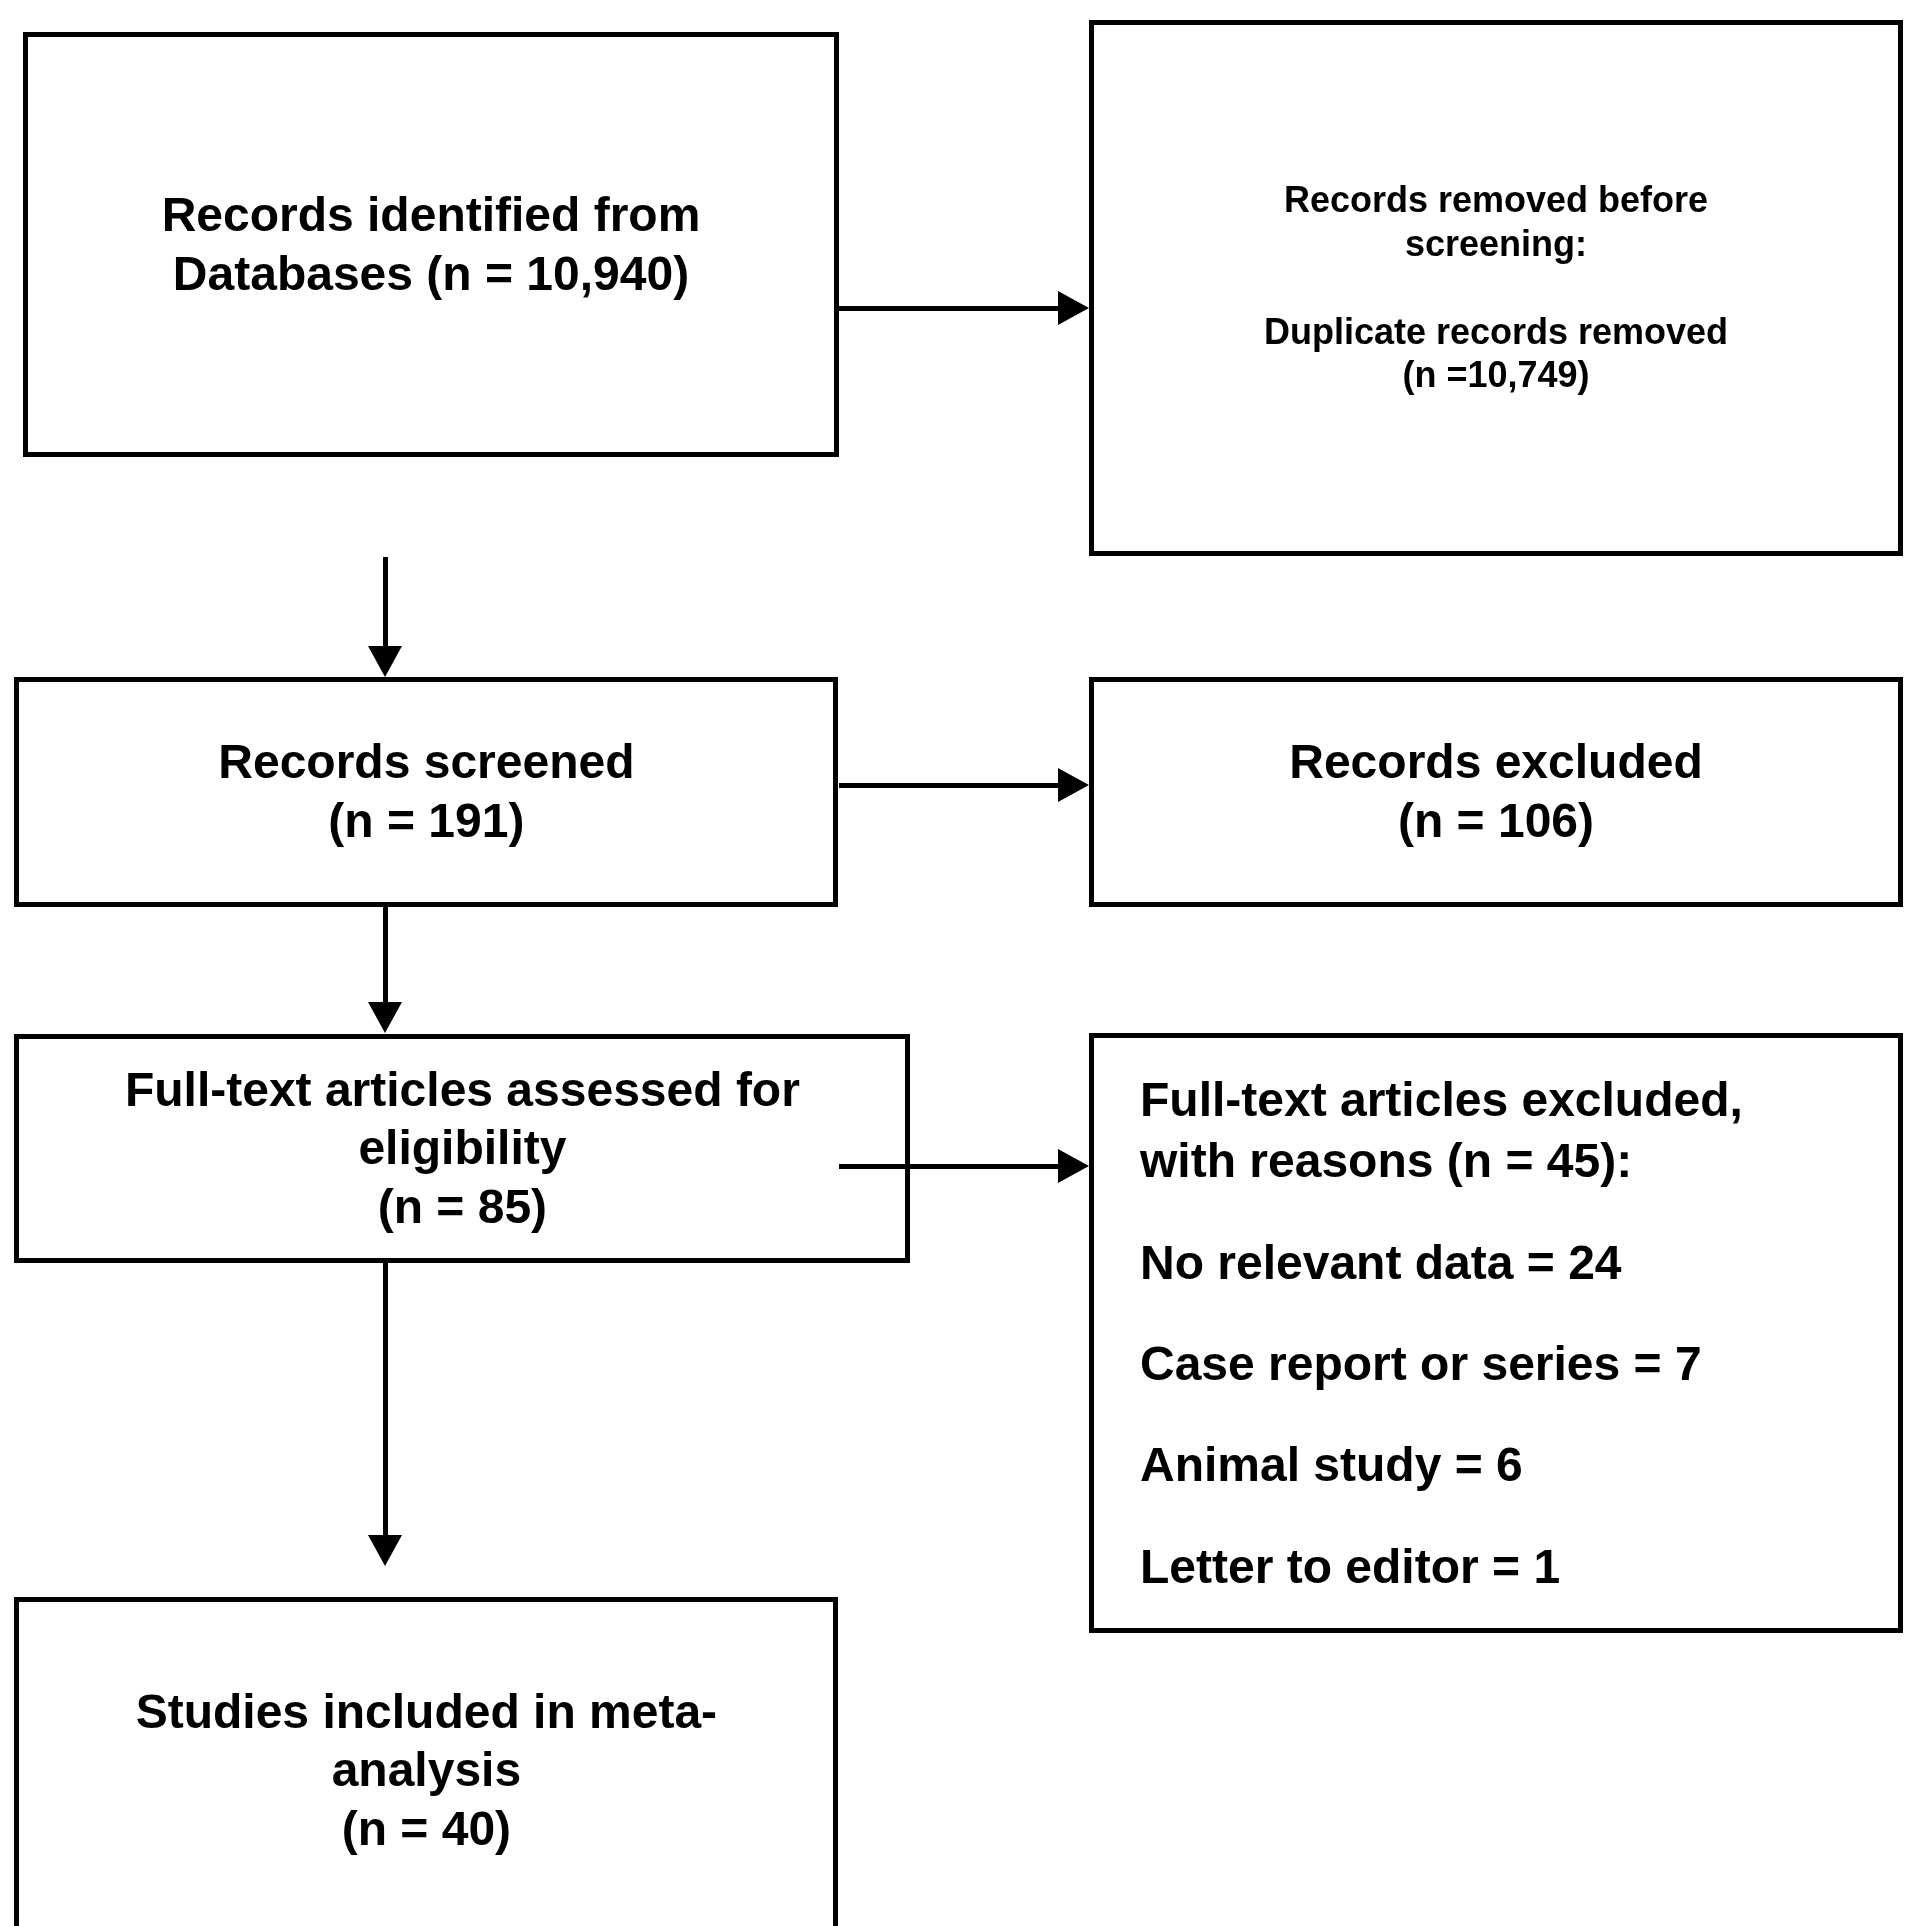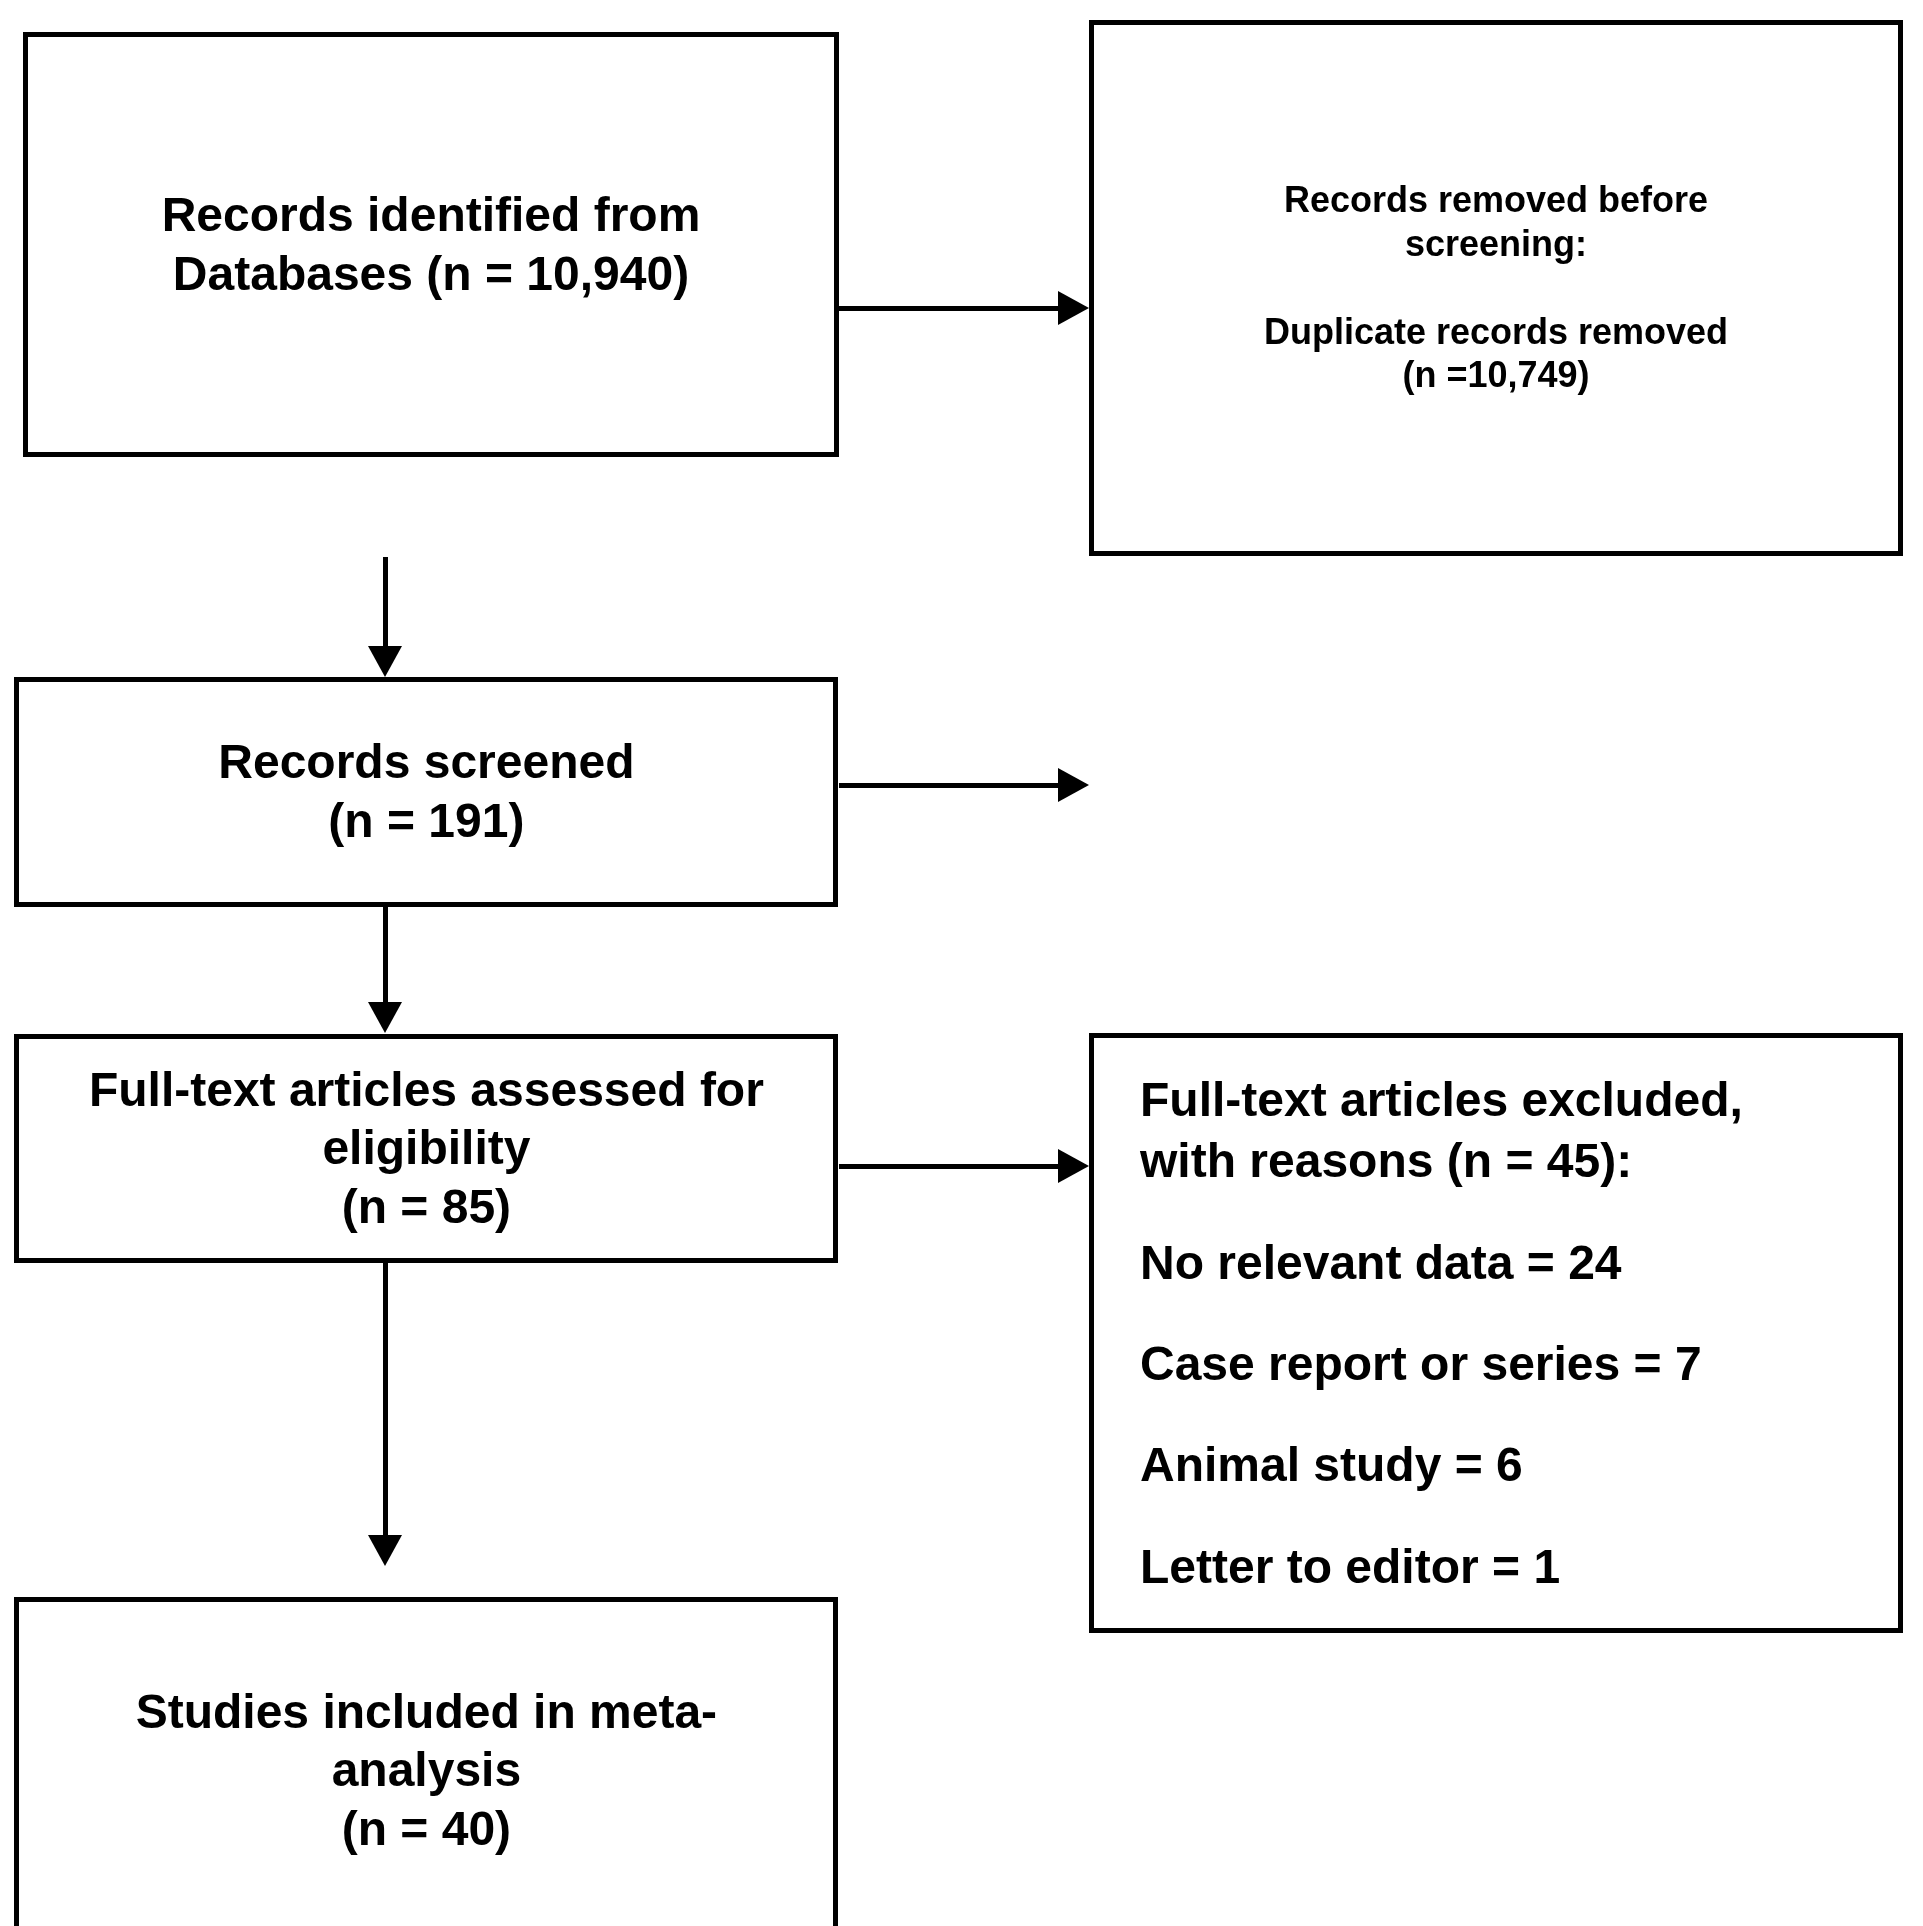--- a/index.html
+++ b/index.html
@@ -30,21 +30,21 @@
     line-height: 1.22;
     white-space: pre-line;
   }
   .centered .box-text { text-align: center; }
 
   
   #box-identified      { left: 23px;   top: 32px;   width: 816px; height: 425px; }
   #box-removed         { left: 1089px; top: 19.6px;   width: 814px; height: 536px; }
   #box-screened        { left: 14.4px;   top: 677px; width: 824px; height: 230px; }
   #box-excluded        { left: 1089px; top: 677px; width: 814px; height: 230px; }
-  #box-fulltext        { left: 14.4px;   top: 1034px; width: 824px; height: 229px; }
+  #box-fulltext        { left: 14.4px;   top: 1034px; width: 896px; height: 229px; }
   #box-fulltext-excl   { left: 1089px; top: 1033px; width: 814px; height: 600px; }
   #box-included        { left: 14.4px;   top: 1597px; width: 824px; height: 347px; }
 
   #box-identified .box-text    { font-size: 48px; padding: 0 59px; }
   #box-removed .box-text       { font-size: 36px; padding: 0 39px; }
   #box-screened .box-text      { font-size: 48px; padding: 0 26px; }
   #box-excluded .box-text      { font-size: 48px; padding: 0 26px; }
   #box-fulltext .box-text      { font-size: 48px; padding: 0 26px; }
   #box-included .box-text      { font-size: 48px; padding: 0 26px; }
 
@@ -128,20 +128,24 @@
 
 Duplicate records removed
 (n =10,749)</div>
   </div>
 
   <div class="box centered" id="box-screened">
     <div class="box-text">Records screened
 (n = 191)</div>
   </div>
 
+  <div class="box centered" id="box-excluded">
+    <div class="box-text">Records excluded
+(n = 106)</div>
+  </div>
 
   <div class="box centered" id="box-fulltext">
     <div class="box-text">Full-text articles assessed for
 eligibility
 (n = 85)</div>
   </div>
 
   <div class="box lefted" id="box-fulltext-excl">
     <div class="inner">
       <div class="heading">Full-text articles excluded,

